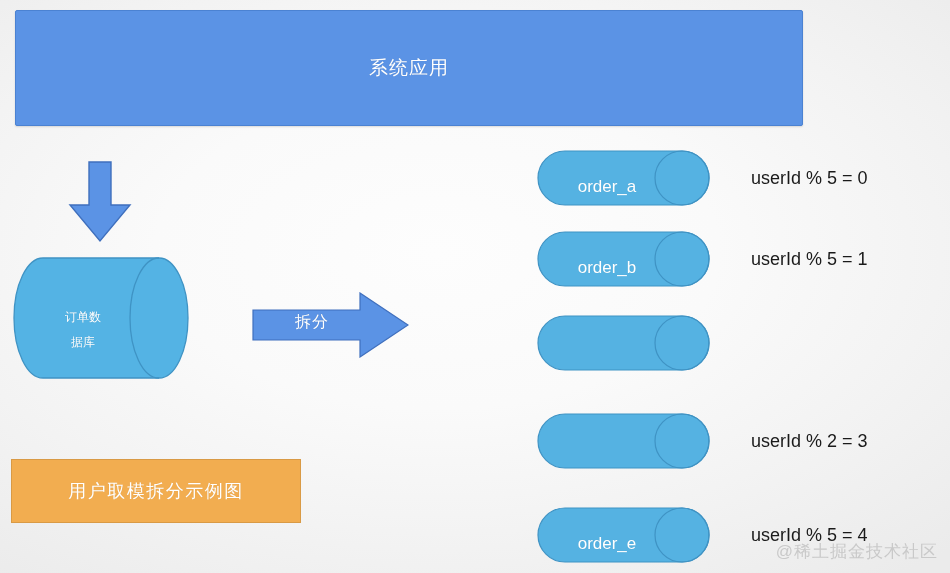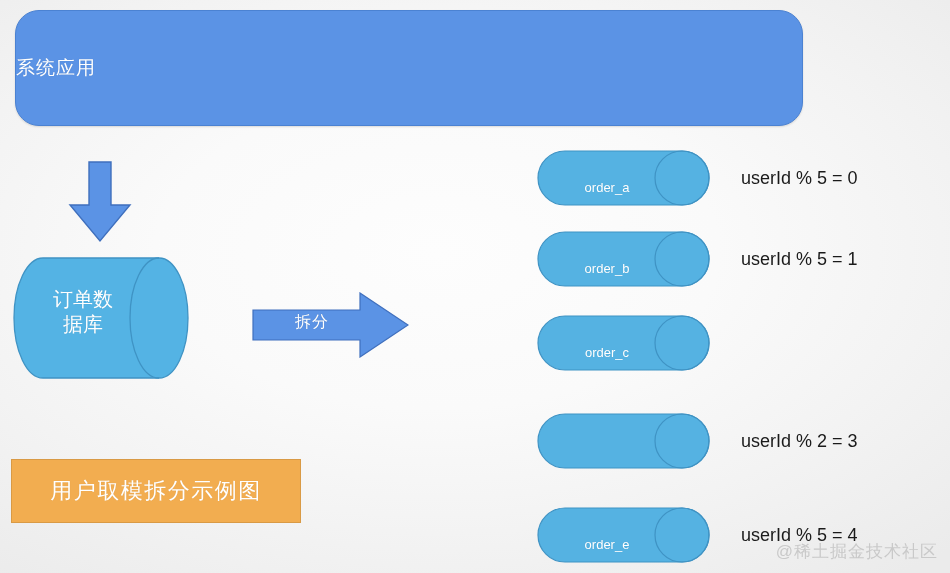--- a/index.html
+++ b/index.html
@@ -21,26 +21,27 @@
     background-image: radial-gradient(ellipse 78% 72% at 46% 44%, #fdfdfd 0%, #fafafa 38%, #f3f3f3 68%, #ebebeb 100%);
   }
 
   
   .sys-app {
     position: absolute;
     left: 15px;
     top: 10px;
     width: 786px;
     height: 114px;
-    border-radius: 24px;
+    border-radius: 2px;
     background: #5b93e5;
     border: 1px solid #4b82d2;
     box-shadow: 0 1px 2px rgba(0,0,0,0.13);
     display: flex;
     align-items: center;
+    justify-content: center;
   }
   .sys-app-label {
     color: #ffffff;
     font-size: 19px;
     letter-spacing: 1px;
     text-shadow: 0 0 1px rgba(0,0,0,0.15);
   }
 
   
   .down-arrow {
@@ -55,25 +56,25 @@
   .db-cyl {
     position: absolute;
     left: 13px;
     top: 257px;
     width: 176px;
     height: 122px;
   }
   .db-cyl-label {
     position: absolute;
     left: 13px;
-    top: 287px;
+    top: 305px;
     width: 140px;
     text-align: center;
     color: #ffffff;
-    font-size: 20px;
+    font-size: 12px;
     line-height: 25px;
     pointer-events: none;
     text-shadow: 0 0 1px rgba(0,0,0,0.12);
   }
 
   
   .split-arrow {
     position: absolute;
     left: 252px;
     top: 292px;
@@ -110,27 +111,27 @@
   .shard-pill-label {
     position: absolute;
     left: 0;
     top: 0;
     width: 140px;
     height: 74px;
     display: flex;
     align-items: center;
     justify-content: center;
     color: #ffffff;
-    font-size: 13px;
+    font-size: 17px;
     pointer-events: none;
     text-shadow: 0 0 1px rgba(0,0,0,0.10);
   }
   .shard-rule {
     position: absolute;
-    left: 204px;
+    left: 214px;
     top: 0;
     height: 56px;
     display: flex;
     align-items: center;
     color: #1a1a1a;
     font-size: 18px;
     white-space: pre;
   }
 
   
@@ -141,21 +142,21 @@
     width: 288px;
     height: 62px;
     background: #f2ad50;
     border: 1px solid #d99a45;
     display: flex;
     align-items: center;
     justify-content: center;
   }
   .caption-label {
     color: #ffffff;
-    font-size: 22px;
+    font-size: 18px;
     letter-spacing: 1.5px;
     text-shadow: 0 0 1px rgba(0,0,0,0.10);
   }
 
   
   .watermark {
     position: absolute;
     right: 12px;
     bottom: 10px;
     color: #c9c9c9;
@@ -219,21 +220,20 @@
     <div class="shard-rule">userId % 5 = 1</div>
   </div>
 
   <div class="shard-row" style="top:315px;">
     <div class="shard-pill">
       <svg width="173" height="56" viewBox="0 0 173 56" xmlns="http://www.w3.org/2000/svg">
         <path d="M 28 1 H 145 A 27 27 0 0 1 145 55 H 28 A 27 27 0 0 1 28 1 Z" fill="#55b2e2" stroke="#3f93c4" stroke-width="1.2"></path>
         <circle cx="145" cy="28" r="27" fill="none" stroke="#3f93c4" stroke-width="1.2"></circle>
       </svg>
     </div>
-    <div class="shard-pill-label">order_c</div>
   </div>
 
   <div class="shard-row" style="top:413px;">
     <div class="shard-pill">
       <svg width="173" height="56" viewBox="0 0 173 56" xmlns="http://www.w3.org/2000/svg">
         <path d="M 28 1 H 145 A 27 27 0 0 1 145 55 H 28 A 27 27 0 0 1 28 1 Z" fill="#55b2e2" stroke="#3f93c4" stroke-width="1.2"></path>
         <circle cx="145" cy="28" r="27" fill="none" stroke="#3f93c4" stroke-width="1.2"></circle>
       </svg>
     </div>
     <div class="shard-rule">userId % 2 = 3</div>

